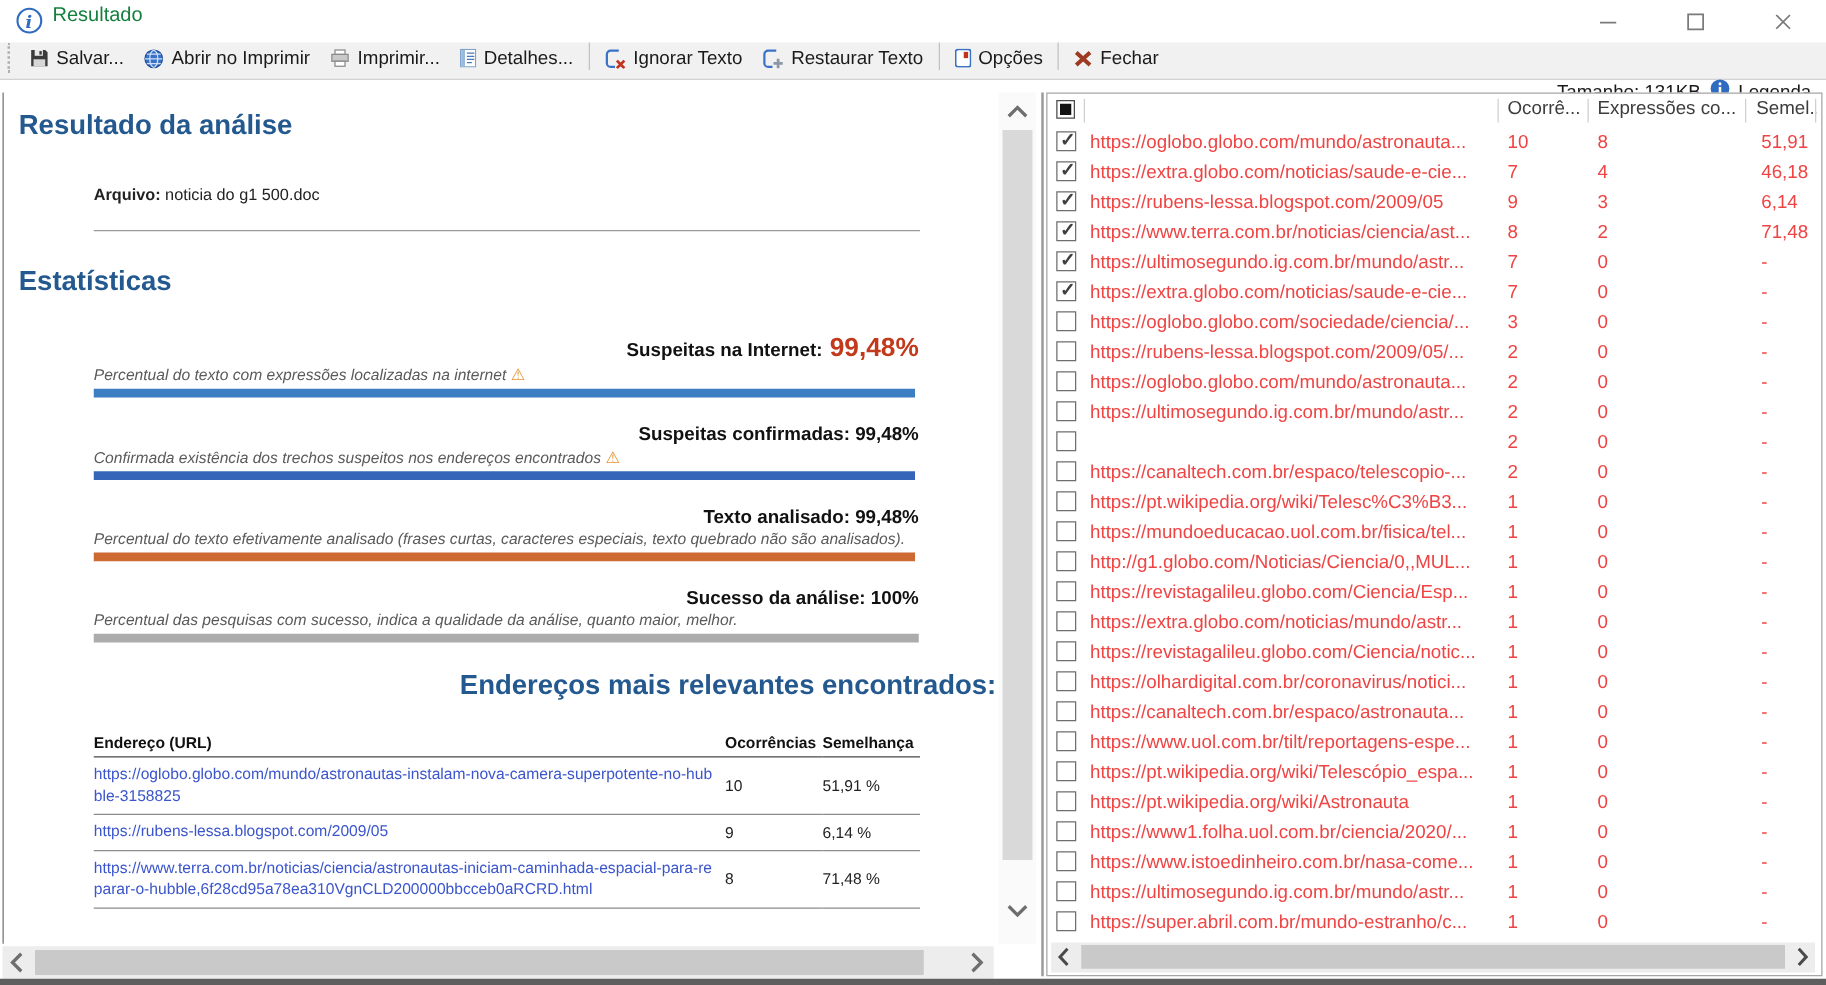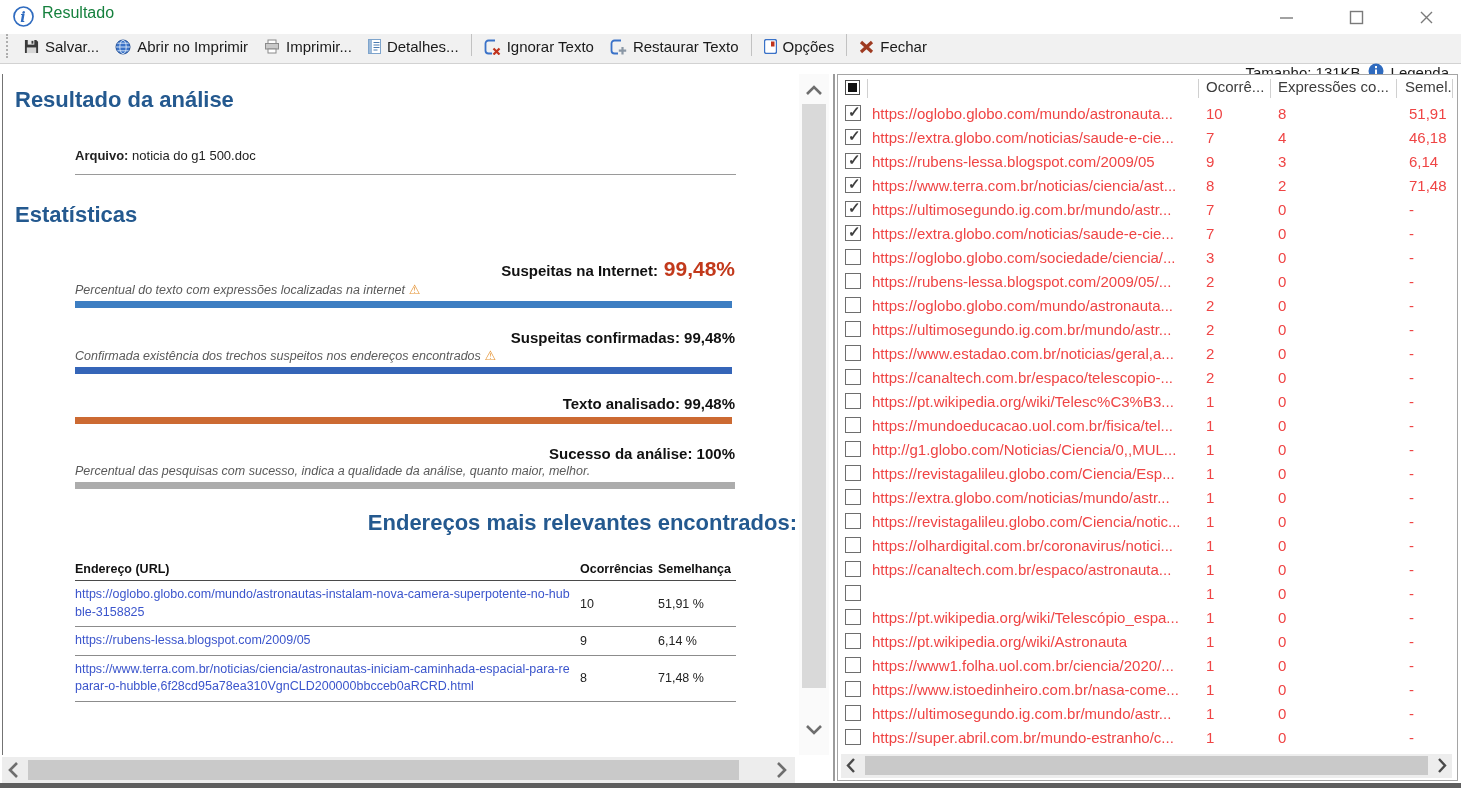--- a/index.html
+++ b/index.html
@@ -24,21 +24,21 @@
   .tbtn .icn { display:flex; align-items:center; }
   .sep { width:1px; height:22px; background:#c2c2c2; margin:0 4px; }
   .tb-right { margin-left:auto; display:flex; align-items:center; gap:7px; padding-right:12px;margin-top:29px; }
 
   
   .report { position:absolute; left:2px; top:74px; width:795px; height:681px; background:#fff;
             border-left:1px solid #737373; overflow:hidden; color:#222; }
   .rep-h { font-size:22px; font-weight:bold; color:#24598f; margin-left:12px; }
   .h-title { margin-top:13px; }
   .file-row { margin:35px 0 0 72px; width:661px; border-bottom:1px solid #9a9a9a;
-              padding-bottom:11px; font-size:13px; }
+              padding-bottom:21px; font-size:13px; }
   .file-row b { font-weight:bold; }
   .h-stats { margin-top:27px; }
   .stats-list { margin:29px 0 0 72px; width:660px; }
   .stat { margin-bottom:21px; }
   .stat-line { white-space:nowrap;text-align:right; }
   .stat-label { font-size:15px; font-weight:bold; color:#111; }
   .stat-value { font-size:15px; font-weight:bold; color:#111; }
   .stat-value.hl { font-size:21px; color:#c2391b; }
   .stat-desc { font-size:12.5px; font-style:italic; color:#5a5a5a; margin-top:1px; }
   .warn-icon { color:#e59435; font-style:normal; font-size:13px; }
@@ -259,20 +259,21 @@
     <div class="stat-desc"><span class="desc-text">Confirmada existência dos trechos suspeitos nos endereços encontrados</span><span class="warn-icon"> ⚠</span></div>
     <div class="stat-track">
       <div class="stat-bar" style="width: 99.48%; background: rgb(53, 101, 184);"></div>
     </div>
   </div>
 
   <div class="stat">
     <div class="stat-line">
       <span class="stat-label">Texto analisado:</span><span class="stat-value"> 99,48%</span>
     </div>
+    <div class="stat-desc"><span class="desc-text">Percentual do texto efetivamente analisado (frases curtas, caracteres especiais, texto quebrado não são analisados).</span></div>
     <div class="stat-track">
       <div class="stat-bar" style="width: 99.48%; background: rgb(204, 106, 50);"></div>
     </div>
   </div>
 
   <div class="stat">
     <div class="stat-line">
       <span class="stat-label">Sucesso da análise:</span><span class="stat-value"> 100%</span>
     </div>
     <div class="stat-desc"><span class="desc-text">Percentual das pesquisas com sucesso, indica a qualidade da análise, quanto maior, melhor.</span></div>
@@ -434,21 +435,20 @@
   <div class="urow">
     <span class="cb"></span>
     <span class="r-url">https://ultimosegundo.ig.com.br/mundo/astr...</span>
     <span class="r-occ">2</span>
     <span class="r-expr">0</span>
     <span class="r-sim">-</span>
   </div>
 
   <div class="urow">
     <span class="cb"></span>
-    <span class="r-url">https://www.estadao.com.br/noticias/geral,a...</span>
     <span class="r-occ">2</span>
     <span class="r-expr">0</span>
     <span class="r-sim">-</span>
   </div>
 
   <div class="urow">
     <span class="cb"></span>
     <span class="r-url">https://canaltech.com.br/espaco/telescopio-...</span>
     <span class="r-occ">2</span>
     <span class="r-expr">0</span>
@@ -514,20 +514,21 @@
   <div class="urow">
     <span class="cb"></span>
     <span class="r-url">https://canaltech.com.br/espaco/astronauta...</span>
     <span class="r-occ">1</span>
     <span class="r-expr">0</span>
     <span class="r-sim">-</span>
   </div>
 
   <div class="urow">
     <span class="cb"></span>
+    <span class="r-url">https://www.uol.com.br/tilt/reportagens-espe...</span>
     <span class="r-occ">1</span>
     <span class="r-expr">0</span>
     <span class="r-sim">-</span>
   </div>
 
   <div class="urow">
     <span class="cb"></span>
     <span class="r-url">https://pt.wikipedia.org/wiki/Telescópio_espa...</span>
     <span class="r-occ">1</span>
     <span class="r-expr">0</span>

